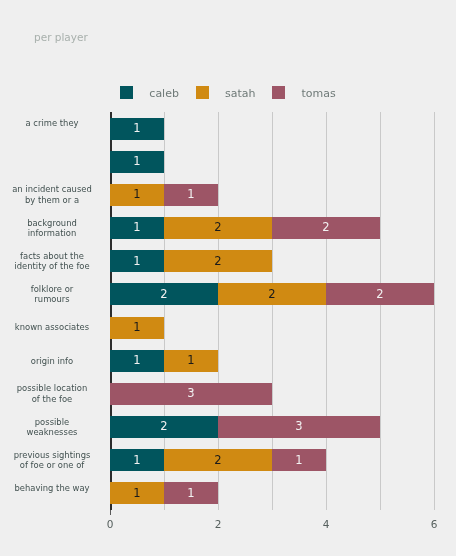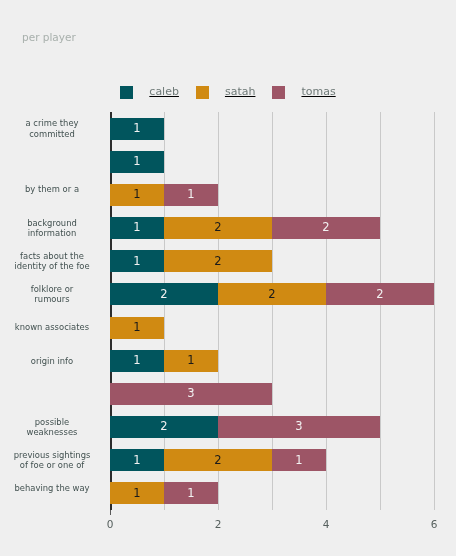--- a/index.html
+++ b/index.html
@@ -30,40 +30,40 @@
     font-size: 18.5px;
     color: #8e9894;
     letter-spacing: 0.1px;
     line-height: 1.1;
     white-space: nowrap;
   }
   .chart-subtitle {
     font-size: 10.5px;
     color: #a8b0ac;
     margin-top: 6px;
+    margin-left: 12px;
     line-height: 1.1;
     white-space: nowrap;
   }
 
   
   .legend {
     position: absolute;
     top: 86px;
     left: 0;
     width: 456px;
     display: flex;
     justify-content: center;
     align-items: center;
     gap: 17px;
   }
   .legend-item {
     display: flex;
-    align-items: flex-start;
+    align-items: flex-end;
     gap: 16px;
-    text-decoration: underline;
   }
   .legend-swatch {
     width: 13px;
     height: 13px;
     flex: none;
   }
   .legend-label {
     font-size: 11px;
     color: #6f7a78;
     line-height: 1;
@@ -197,42 +197,46 @@
       <div class="legend-item">
         <span class="legend-swatch" style="background: rgb(157, 85, 102);"></span>
         <span class="legend-label">tomas</span>
       </div>
     </div>
 
   <div class="plot-wrap">
     <div class="ylabels" id="ylabels">
         <div class="ylabel" style="top: 6.08333px;">
           <div>a crime they</div>
-          <div>committed</div>
         </div>
         <div class="ylabel" style="top: 72.4167px;">
+          <div>an incident caused</div>
           <div>by them or a</div>
         </div>
         <div class="ylabel" style="top: 105.583px;">
           <div>background</div>
           <div>information</div>
         </div>
         <div class="ylabel" style="top: 138.75px;">
           <div>facts about the</div>
           <div>identity of the foe</div>
         </div>
         <div class="ylabel" style="top: 171.917px;">
           <div>folklore or</div>
           <div>rumours</div>
         </div>
         <div class="ylabel" style="top: 210.333px;">
           <div>known associates</div>
         </div>
         <div class="ylabel" style="top: 243.5px;">
           <div>origin info</div>
+        </div>
+        <div class="ylabel" style="top: 271.417px;">
+          <div>possible location</div>
+          <div>of the foe</div>
         </div>
         <div class="ylabel" style="top: 304.583px;">
           <div>possible</div>
           <div>weaknesses</div>
         </div>
         <div class="ylabel" style="top: 337.75px;">
           <div>previous sightings</div>
           <div>of foe or one of</div>
         </div>
         <div class="ylabel" style="top: 370.917px;">

